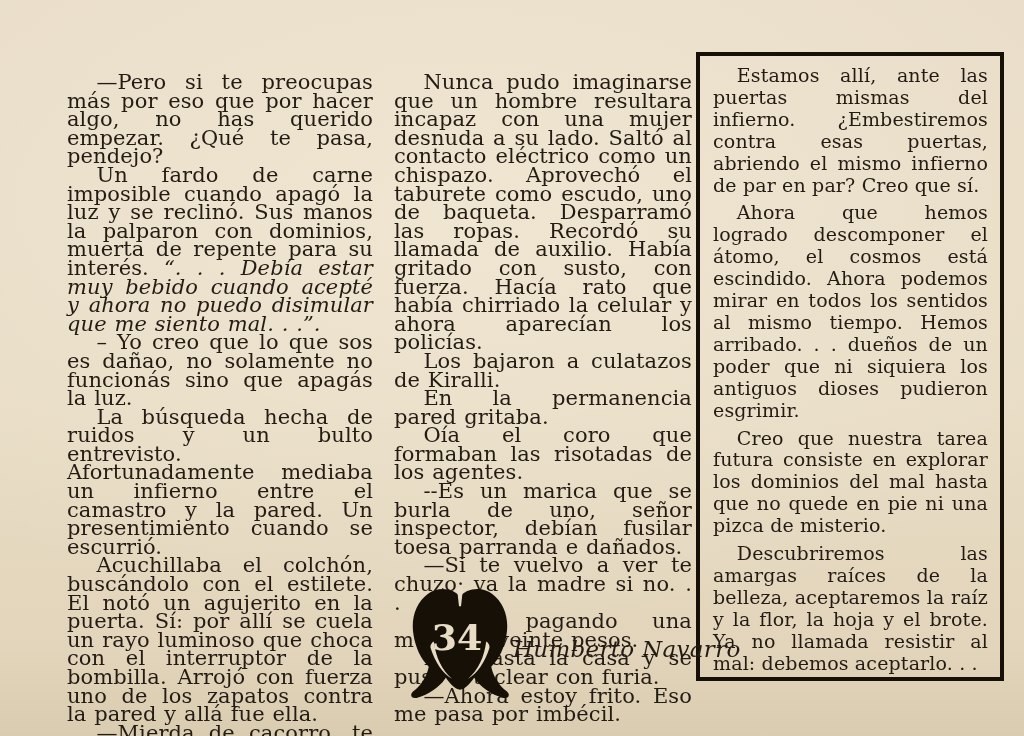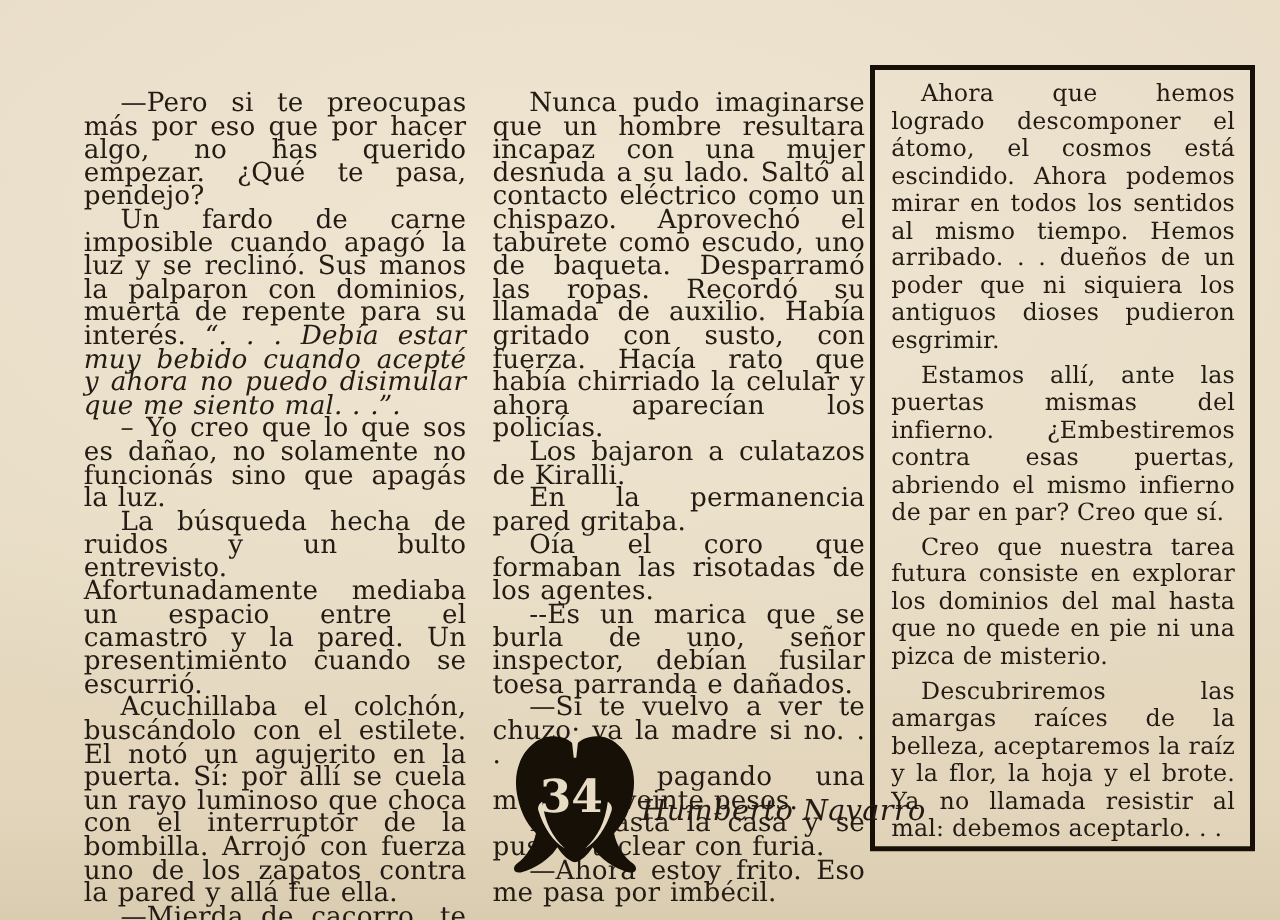--- a/index.html
+++ b/index.html
@@ -58,40 +58,40 @@
 </style>
 </head>
 <body>
 
 <div class="page">
 
   <div class="col col-left">
     <p>—Pero si te preocupas más por eso que por hacer algo, no has querido empezar. ¿Qué te pasa, pendejo?</p>
     <p><span>Un fardo de carne imposible cuando apagó la luz y se reclinó. Sus manos la palparon con dominios, muerta de repente para su interés. </span><span class="italic">“. . . Debía estar muy bebido cuando acepté y ahora no puedo disimular que me siento mal. . .”.</span></p>
     <p>– Yo creo que lo que sos es dañao, no solamente no funcionás sino que apagás la luz.</p>
-    <p>La búsqueda hecha de ruidos y un bulto entrevisto. Afortunadamente mediaba un espacio entre el camastro y la pared. Un presentimiento cuando se escurrió.</p>
+    <p>La búsqueda hecha de ruidos y un bulto entrevisto. Afortunadamente mediaba un infierno entre el camastro y la pared. Un presentimiento cuando se escurrió.</p>
     <p>Acuchillaba el colchón, buscándolo con el estilete. El notó un agujerito en la puerta. Sí: por allí se cuela un rayo luminoso que choca con el interruptor de la bombilla. Arrojó con fuerza uno de los zapatos contra la pared y allá fue ella.</p>
     <p>—Mierda de cacorro, te voy a chuzar! Tenía que dar con uno como vos, precisamente esta noche. . .</p>
   </div>
 
   <div class="col col-middle">
     <p>Nunca pudo imaginarse que un hombre resultara incapaz con una mujer desnuda a su lado. Saltó al contacto eléctrico como un chispazo. Aprovechó el taburete como escudo, uno de baqueta. Desparramó las ropas. Recordó su llamada de auxilio. Había gritado con susto, con fuerza. Hacía rato que había chirriado la celular y ahora aparecían los policías.</p>
     <p>Los bajaron a culatazos de Kiralli.</p>
     <p>En la permanencia pared gritaba.</p>
     <p>Oía el coro que formaban las risotadas de los agentes.</p>
     <p>--Es un marica que se burla de uno, señor inspector, debían fusilar toesa parranda e dañados.</p>
     <p>—Si te vuelvo a ver te chuzo; va la madre si no. . .</p>
     <p>Arrojó pagando una multa de veinte pesos.</p>
     <p>Fue hasta la casa y se puso a teclear con furia.</p>
     <p>—Ahora estoy frito. Eso me pasa por imbécil.</p>
   </div>
 
   <div class="quote-box">
+    <p>Estamos allí, ante las puertas mismas del infierno. ¿Embestiremos contra esas puertas, abriendo el mismo infierno de par en par? Creo que sí.</p>
     <p>Ahora que hemos logrado descomponer el átomo, el cosmos está escindido. Ahora podemos mirar en todos los sentidos al mismo tiempo. Hemos arribado. . . dueños de un poder que ni siquiera los antiguos dioses pudieron esgrimir.</p>
-    <p>Estamos allí, ante las puertas mismas del infierno. ¿Embestiremos contra esas puertas, abriendo el mismo infierno de par en par? Creo que sí.</p>
     <p>Creo que nuestra tarea futura consiste en explorar los dominios del mal hasta que no quede en pie ni una pizca de misterio.</p>
     <p>Descubriremos las amargas raíces de la belleza, aceptaremos la raíz y la flor, la hoja y el brote. Ya no llamada resistir al mal: debemos aceptarlo. . .</p>
     <p class="attribution">Henry Miller</p>
   </div>
 
   <div class="page-ornament">
     <svg viewBox="0 0 104 119" xmlns="http://www.w3.org/2000/svg">
       <path fill="#171007" d="M52 12 C46 3 30 1 20 9 C8 18 3 34 6 50 C8 62 13 73 21 81 C19 91 13 100 6 105 C2 108 3 113 9 112 C21 109 32 101 38 92 C42 98 47 103 52 104 C57 103 62 98 66 92 C72 101 83 109 95 112 C101 113 102 108 98 105 C91 100 85 91 83 81 C91 73 96 62 98 50 C101 34 96 18 84 9 C74 1 58 3 52 12 Z"></path>
       <path fill="#e8dcc5" d="M49 3 L55 3 L53 21 L51 21 Z"></path>
       <path fill="#e8dcc5" d="M26 56 C28 72 34 84 44 93 C35 88 27 76 23 63 C22 60 24 57 26 56 Z"></path>

